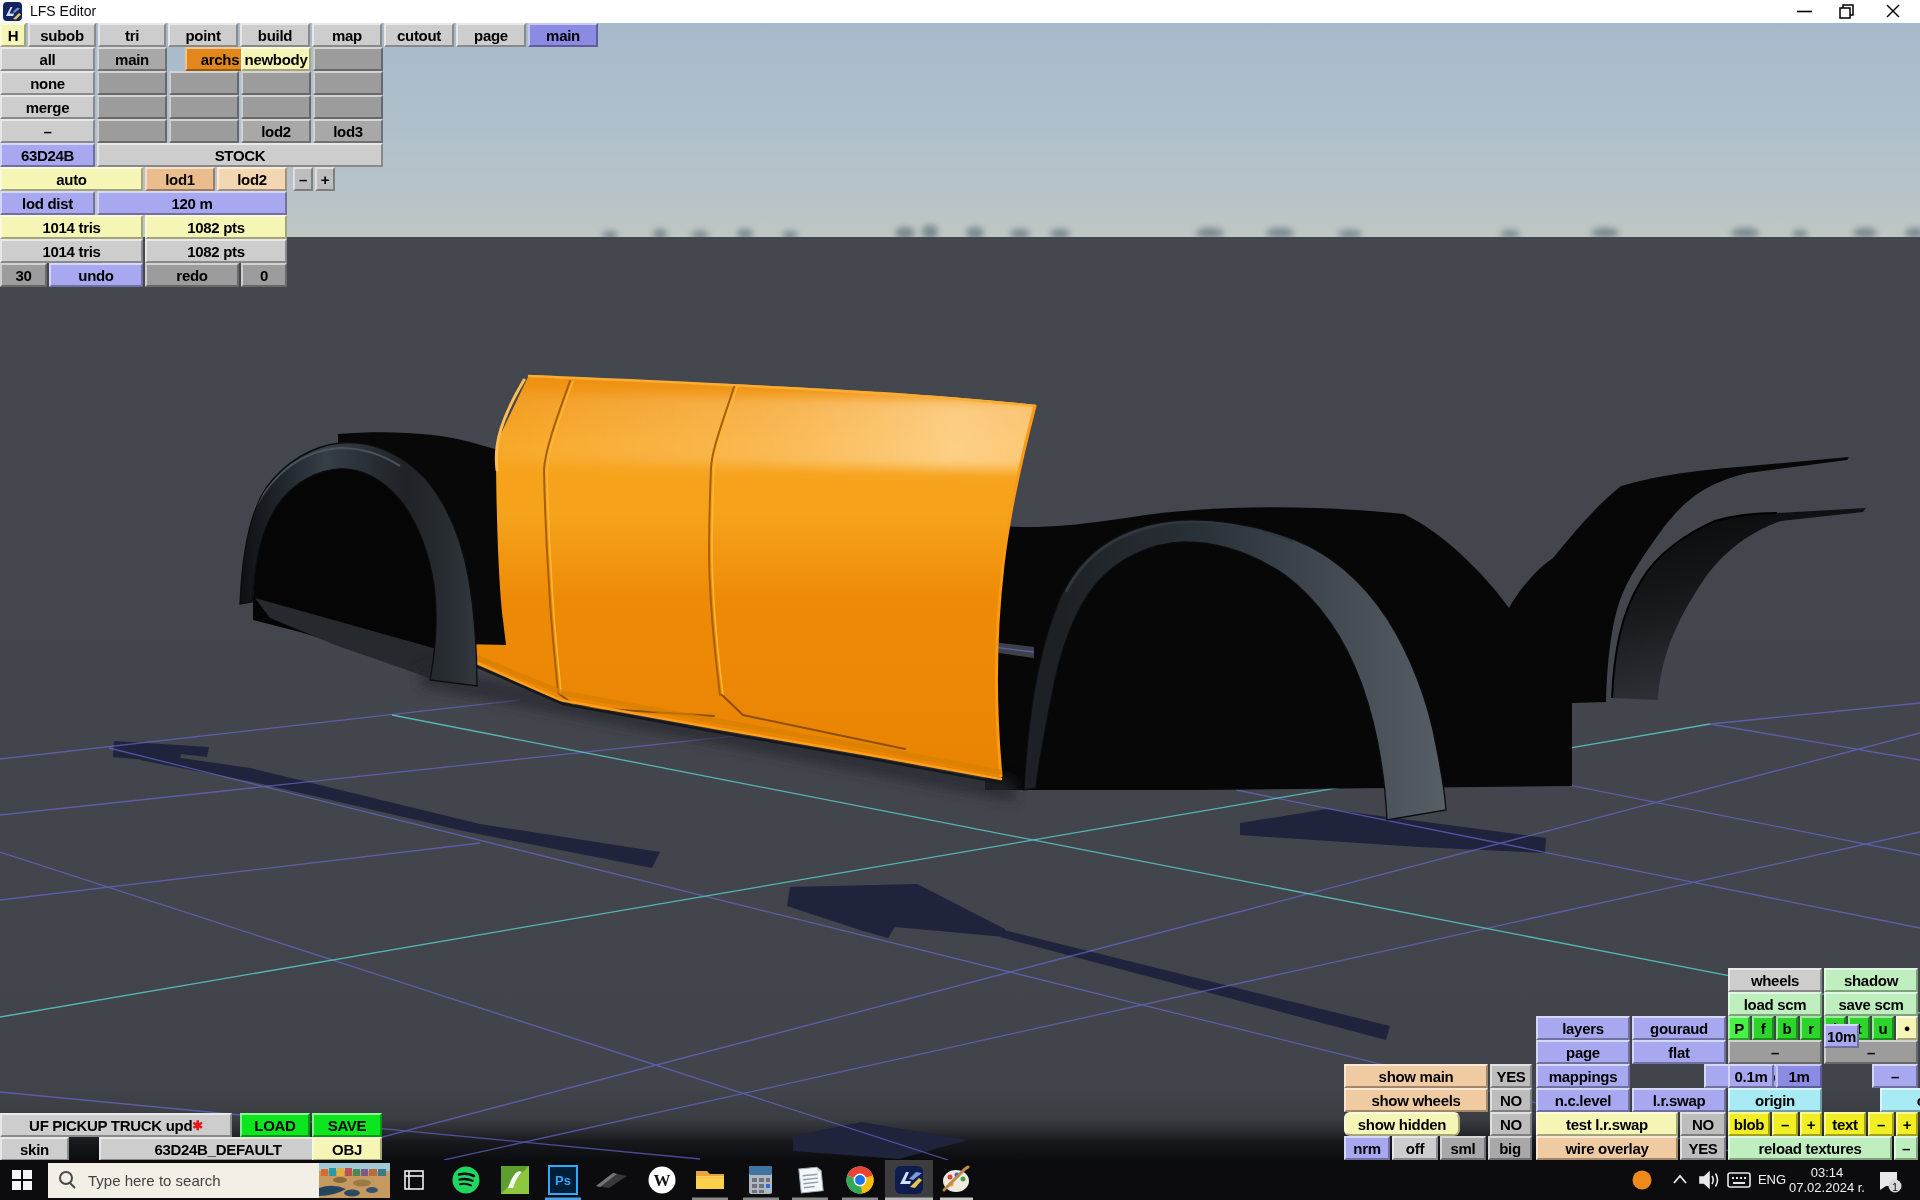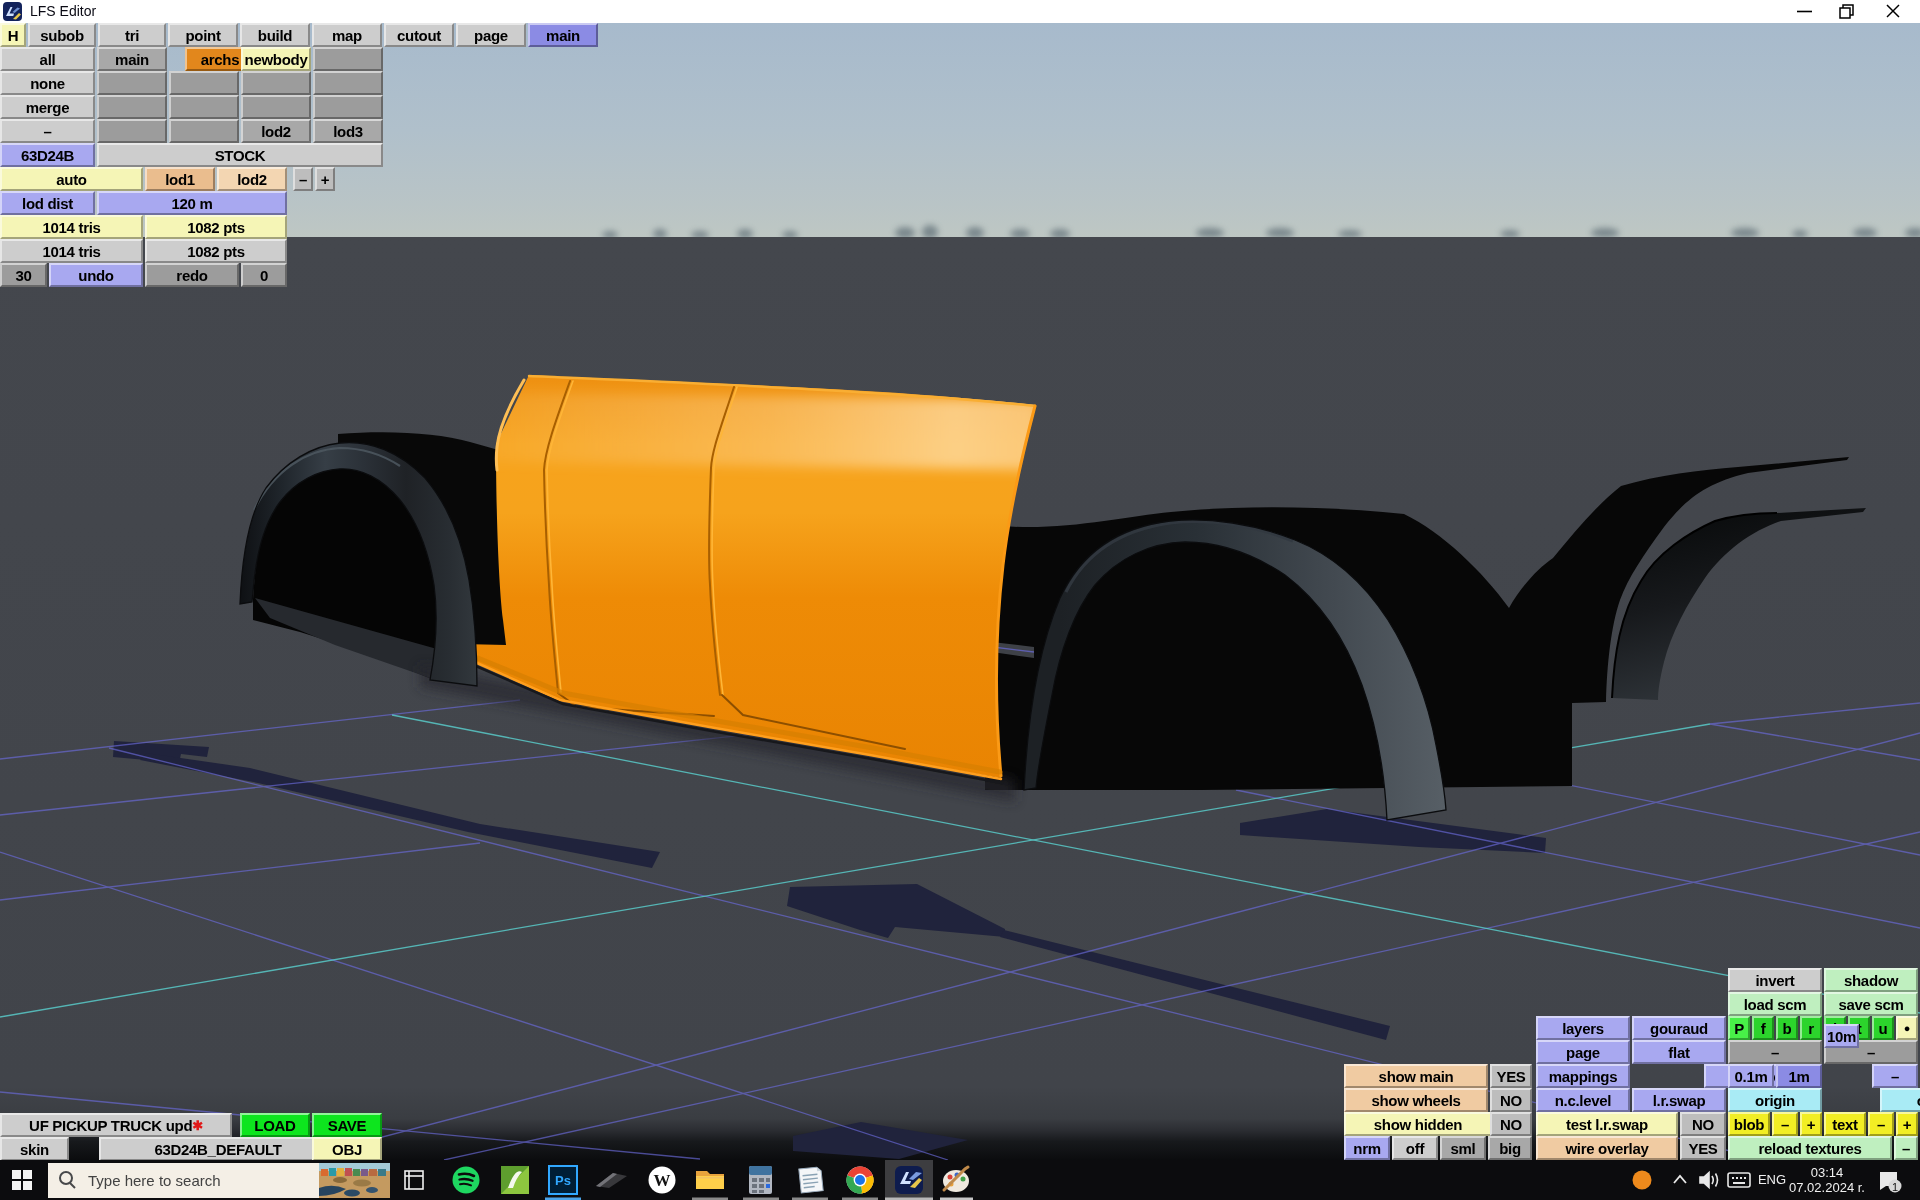--- a/index.html
+++ b/index.html
@@ -234,21 +234,21 @@
 <div class="b dg" style="left:0px;top:263px;width:47px;">30</div>
 <div class="b pu" style="left:49px;top:263px;width:94px;">undo</div>
 <div class="b dg" style="left:145px;top:263px;width:94px;">redo</div>
 <div class="b dg" style="left:241px;top:263px;width:46px;">0</div>
 <div class="b g" style="left:0px;top:1113px;width:232px;">UF PICKUP TRUCK upd<span style="color:#e01818;font-size:13px;">✱</span></div>
 <div class="b grn" style="left:240px;top:1113px;width:70px;">LOAD</div>
 <div class="b grn" style="left:312px;top:1113px;width:70px;">SAVE</div>
 <div class="b g" style="left:0px;top:1137px;width:69px;">skin</div>
 <div class="b g" style="left:71px;top:1137px;width:238px;margin-left:28px;">63D24B_DEFAULT</div>
 <div class="b yl" style="left:312px;top:1137px;width:70px;">OBJ</div>
-<div class="b g" style="left:1728px;top:968px;width:94px;">invert</div>
+<div class="b g" style="left:1728px;top:968px;width:94px;">wheels</div>
 <div class="b lg" style="left:1824px;top:968px;width:94px;">shadow</div>
 <div class="b lg" style="left:1728px;top:992px;width:94px;">load scm</div>
 <div class="b lg" style="left:1824px;top:992px;width:94px;">save scm</div>
 <div class="b pu" style="left:1536px;top:1016px;width:94px;">layers</div>
 <div class="b pu" style="left:1632px;top:1016px;width:94px;">gouraud</div>
 <div class="b grb" style="left:1728px;top:1016px;width:22px;">P</div>
 <div class="b gr" style="left:1752px;top:1016px;width:22px;">f</div>
 <div class="b gr" style="left:1776px;top:1016px;width:22px;">b</div>
 <div class="b gr" style="left:1800px;top:1016px;width:22px;">r</div>
 <div class="b gr" style="left:1824px;top:1016px;width:22px;">l</div>
@@ -266,21 +266,21 @@
 <div class="b pu" style="left:1728px;top:1064px;width:46px;">0.1m</div>
 <div class="b pud" style="left:1776px;top:1064px;width:46px;">1m</div>
 <div class="b pu" style="left:1824px;top:1024px;width:35px;">10m</div>
 <div class="b pu" style="left:1872px;top:1064px;width:46px;">–</div>
 <div class="b pe" style="left:1344px;top:1088px;width:144px;text-align:right;">show wheels</div>
 <div class="b ng" style="left:1490px;top:1088px;width:42px;">NO</div>
 <div class="b pu" style="left:1536px;top:1088px;width:94px;text-align:right;">n.c.level</div>
 <div class="b pu" style="left:1632px;top:1088px;width:94px;">l.r.swap</div>
 <div class="b cy" style="left:1728px;top:1088px;width:94px;">origin</div>
 <div class="b cy" style="left:1880px;top:1088px;width:116px;text-align:center;">object</div>
-<div class="b yl" style="left:1344px;top:1112px;width:148px;">show hidden</div>
+<div class="b yl" style="left:1344px;top:1112px;width:116px;border-radius:6px;">show hidden</div>
 <div class="b ng" style="left:1490px;top:1112px;width:42px;">NO</div>
 <div class="b yl" style="left:1536px;top:1112px;width:142px;">test l.r.swap</div>
 <div class="b ng" style="left:1680px;top:1112px;width:46px;">NO</div>
 <div class="b yb" style="left:1728px;top:1112px;width:42px;">blob</div>
 <div class="b yb" style="left:1772px;top:1112px;width:26px;">–</div>
 <div class="b yb" style="left:1800px;top:1112px;width:22px;">+</div>
 <div class="b yb" style="left:1824px;top:1112px;width:42px;">text</div>
 <div class="b yb" style="left:1868px;top:1112px;width:26px;">–</div>
 <div class="b yb" style="left:1896px;top:1112px;width:22px;">+</div>
 <div class="b pu" style="left:1344px;top:1136px;width:46px;">nrm</div>

